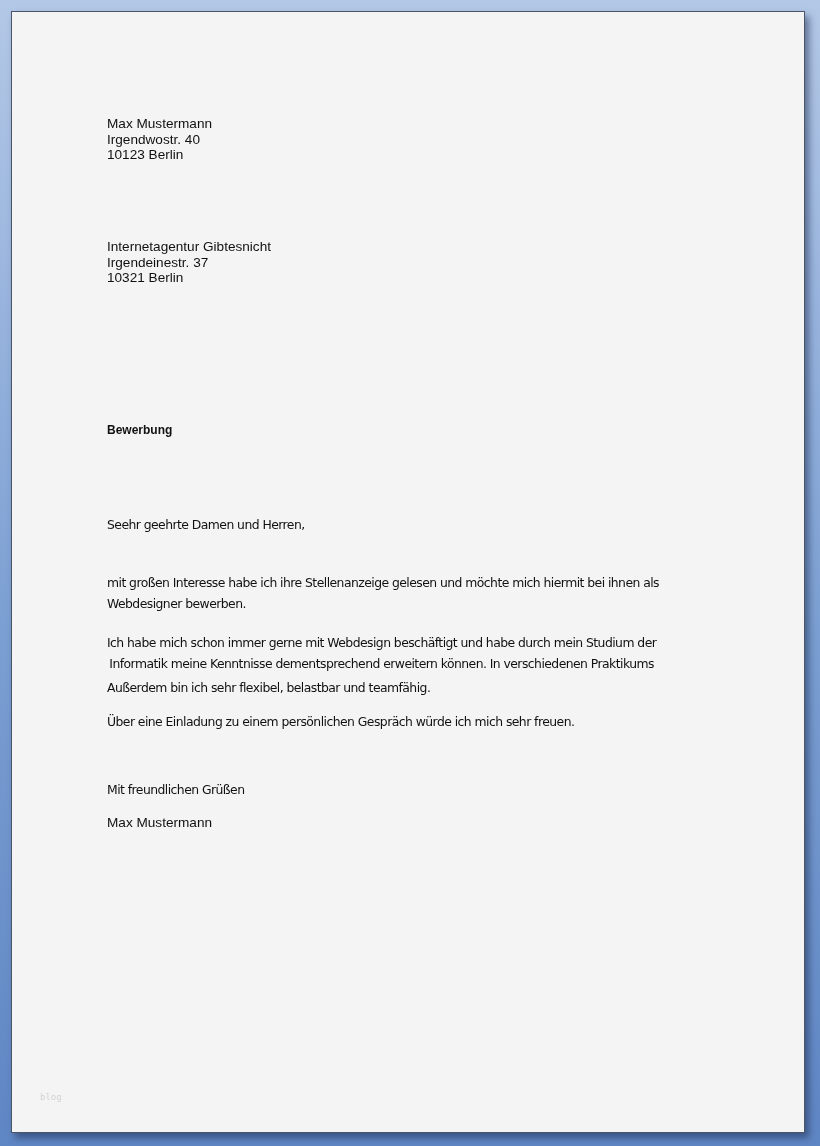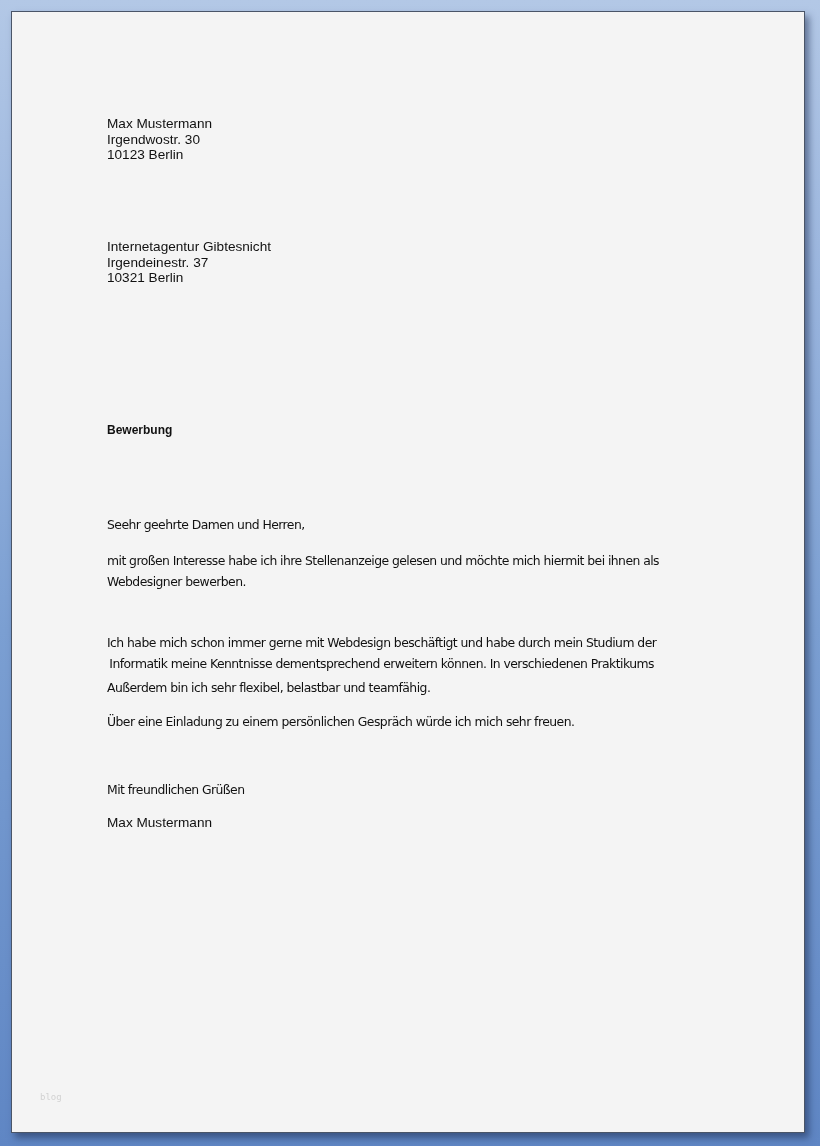--- a/index.html
+++ b/index.html
@@ -61,35 +61,35 @@
       font-weight: normal;
     }
   </style>
 </head>
 <body>
 
 <div class="page">
 
   <div class="abs sans" style="top:104px;">
     <span class="line">Max Mustermann</span>
-    <span class="line">Irgendwostr. 30</span>
+    <span class="line">Irgendwostr. 40</span>
     <span class="line">10123 Berlin</span>
   </div>
 
   <div class="abs sans" style="top:227px;">
     <span class="line">Internetagentur Gibtesnicht</span>
     <span class="line">Irgendeinestr. 37</span>
     <span class="line">10321 Berlin</span>
   </div>
 
   <div class="abs subject" style="top:411px;">Bewerbung</div>
 
   <div class="abs body-font" style="top:502px;">Seehr geehrte Damen und Herren,</div>
 
-  <div class="abs body-font" style="top:538px;">
+  <div class="abs body-font" style="top:560px;">
     <span class="line">mit großen Interesse habe ich ihre Stellenanzeige gelesen und möchte mich hiermit bei ihnen als</span>
     <span class="line">Webdesigner bewerben.</span>
   </div>
 
   <div class="abs body-font" style="top:620px;text-align:center;">
     <span class="line">Ich habe mich schon immer gerne mit Webdesign beschäftigt und habe durch mein Studium der</span>
     <span class="line">Informatik meine Kenntnisse dementsprechend erweitern können. In verschiedenen Praktikums</span>
   </div>
 
   <div class="abs body-font" style="top:665px;">

